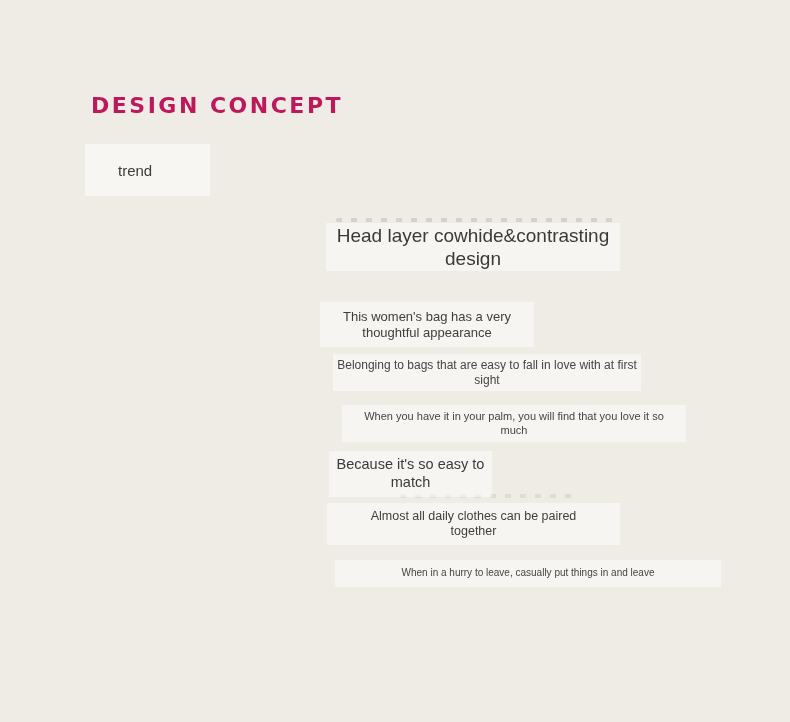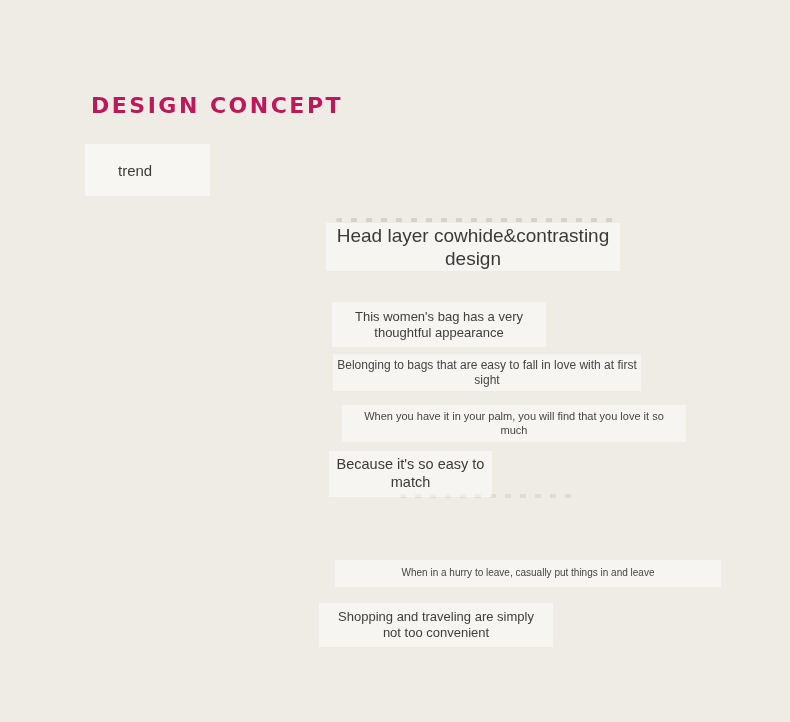--- a/index.html
+++ b/index.html
@@ -40,21 +40,21 @@
     background: rgba(255,255,255,0.48);
     display: flex; align-items: center; justify-content: center;
     text-align: center;
     white-space: pre-line;
     color: #3e3e3e;
     box-sizing: border-box;
     line-height: 1.22;
   }
 
   .tb-headline     { left:326px; top:223px; width:294px; height:48px; font-size:19px; color:#3a3a3a; }
-  .tb-appearance   { left:332px; top:302px; width:214px; height:45px; font-size:13px; }
+  .tb-appearance   { left:320px; top:302px; width:214px; height:45px; font-size:13px; }
   .tb-belonging    { left:333px; top:354px; width:308px; height:37px; font-size:12px; color:#454545; }
   .tb-palm         { left:342px; top:405px; width:344px; height:37px; font-size:11px; color:#454545; }
   .tb-easy-match   { left:329px; top:451px; width:163px; height:46px; font-size:14.5px; color:#3a3a3a; }
   .tb-daily-clothes{ left:327px; top:503px; width:293px; height:42px; font-size:12.5px; }
   .tb-hurry        { left:335px; top:560px; width:386px; height:27px; font-size:10px; color:#454545; }
   .tb-shopping     { left:319px; top:603px; width:234px; height:44px; font-size:13px; }
 
   .artifact {
     position: absolute;
     height: 4px;
@@ -89,19 +89,19 @@
 
   <div class="tb tb-belonging">Belonging to bags that are easy to fall in love with at first
 sight</div>
 
   <div class="tb tb-palm">When you have it in your palm, you will find that you love it so
 much</div>
 
   <div class="tb tb-easy-match">Because it's so easy to
 match</div>
 
+  <div class="tb tb-daily-clothes">Almost all daily clothes can be paired
+together</div>
 
   <div class="tb tb-hurry">When in a hurry to leave, casually put things in and leave</div>
 
-  <div class="tb tb-shopping">Shopping and traveling are simply
-not too convenient</div>
 
 </div>
 
 </body></html>

